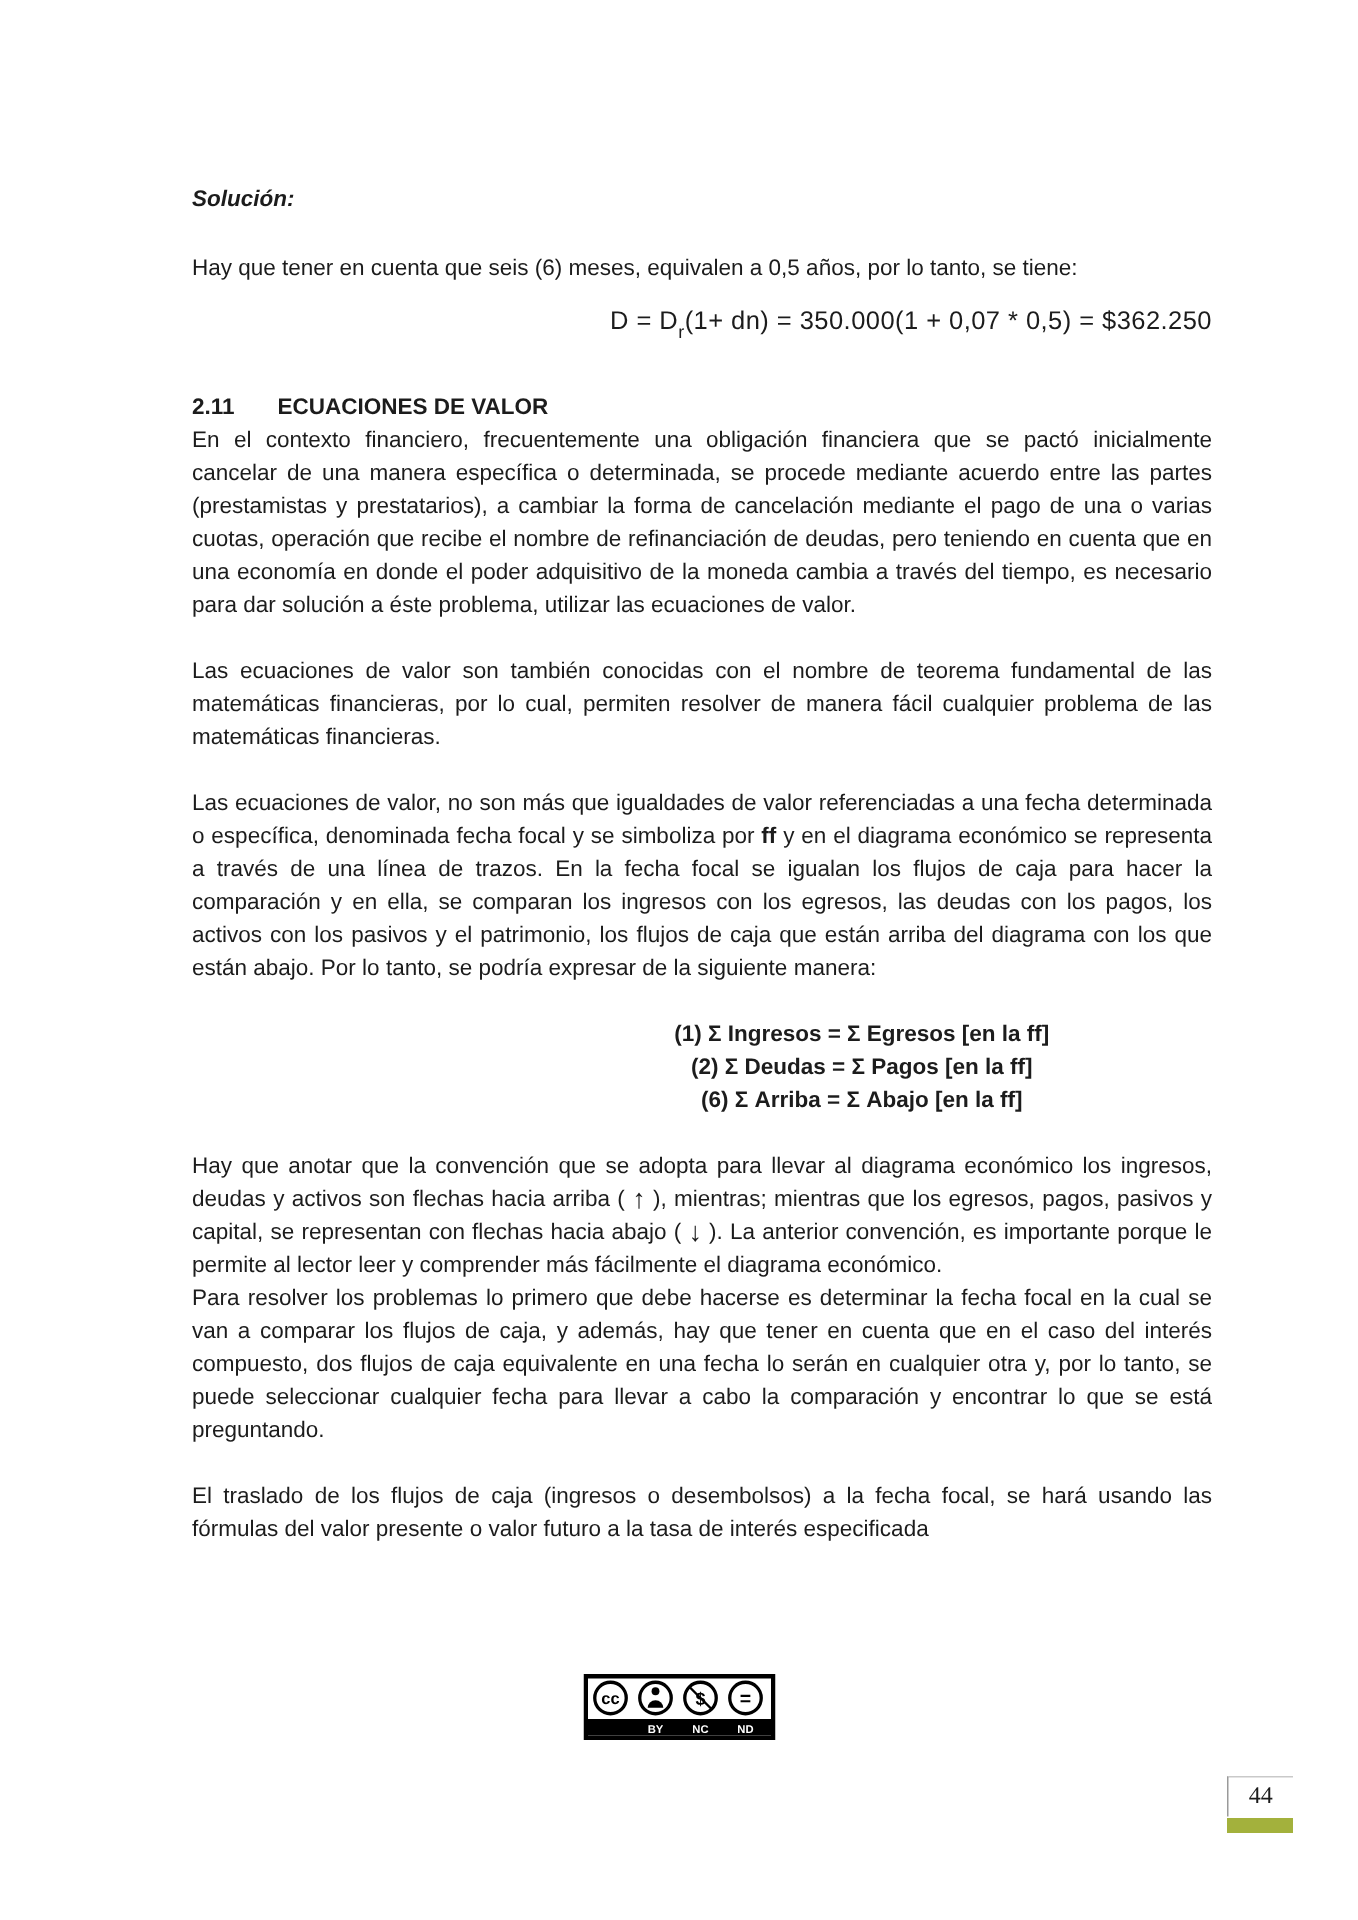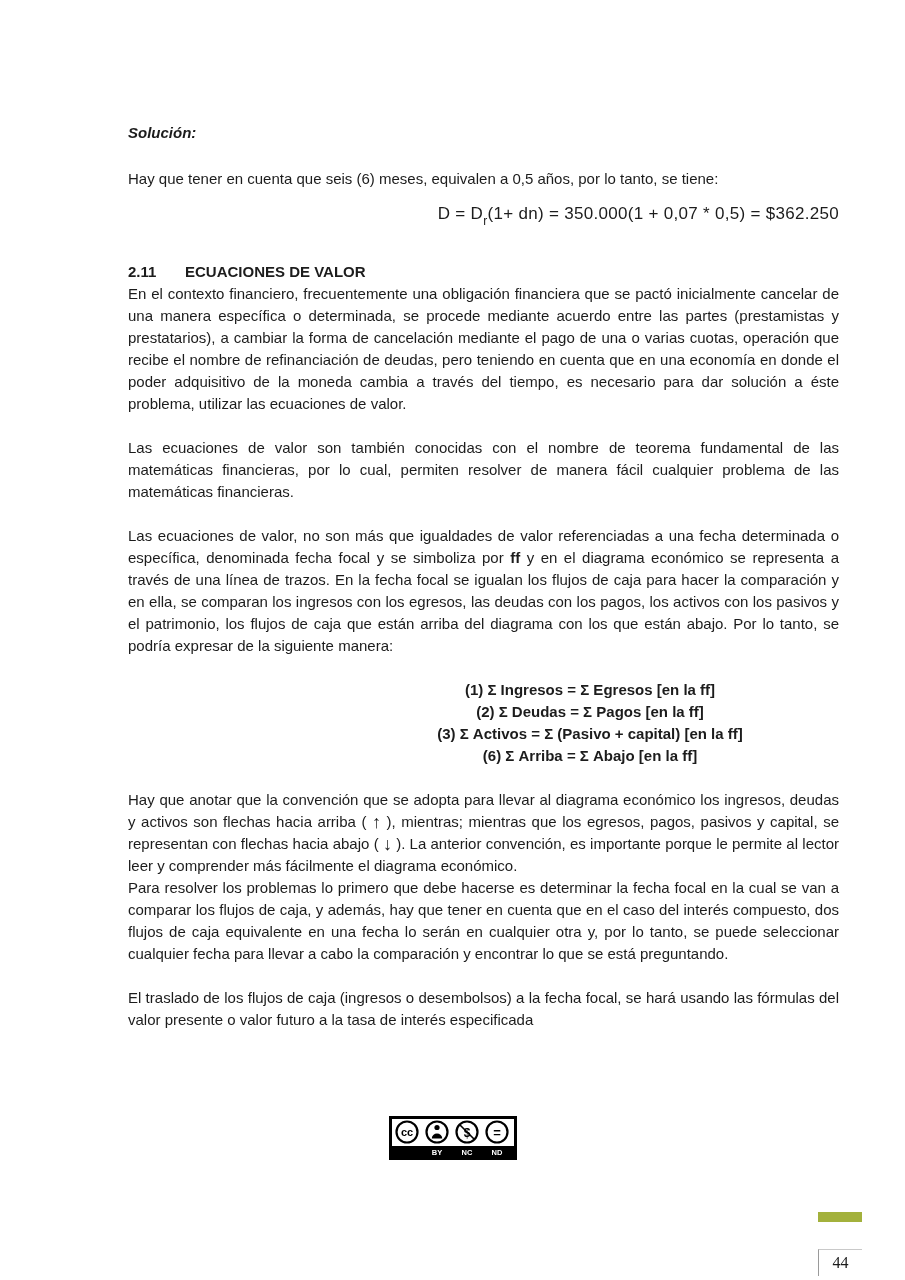--- a/index.html
+++ b/index.html
@@ -7,21 +7,21 @@
   body {
     width: 905px; height: 1280px;
     font-family: "Liberation Sans", sans-serif;
     color: #1c1c1c;
     position: relative;
     overflow: hidden;
   }
   .page {
     position: relative;
     width: 905px; height: 1148px;
-    padding: 122px 66px 0 128px;
+    padding: 122px 97px 0 128px;
   }
   .solution-label {
     font-weight: bold; font-style: italic;
     font-size: 15px; line-height: 22px;
     margin-bottom: 24px;
   }
   p.body-text {
     font-size: 15px; line-height: 22px;
     text-align: justify;
   }
@@ -45,21 +45,21 @@
     font-weight: bold; font-size: 15px; line-height: 22px;
     padding-left: 213px;
     margin-bottom: 22px;
     text-align: center;
   }
   .footer-badge {
     position: absolute; left: 50%; top: 1116px;
     transform: translateX(-50%);
   }
   .pagenum-box {
-    position: absolute; left: 818px; top: 1249px;
+    position: absolute; left: 818px; top: 1184px;
     width: 44px; height: 27px;
     text-align: center;
     font-family: "Liberation Serif", serif;
     font-size: 16px; line-height: 25px;
     border-left: 1px solid #9a9a9a;
     border-top: 1px solid #c9c9c9;
   }
   .accent-bar {
     position: absolute; left: 818px; top: 1212px;
     width: 44px; height: 10px;
@@ -83,21 +83,20 @@
 
   <p class="body-text para">En el contexto financiero, frecuentemente una obligación financiera que se pactó inicialmente cancelar de una manera específica o determinada, se procede mediante acuerdo entre las partes (prestamistas y prestatarios), a cambiar la forma de cancelación mediante el pago de una o varias cuotas, operación que recibe el nombre de refinanciación de deudas, pero teniendo en cuenta que en una economía en donde el poder adquisitivo de la moneda cambia a través del tiempo, es necesario para dar solución a éste problema, utilizar las ecuaciones de valor.</p>
 
   <p class="body-text para">Las ecuaciones de valor son también conocidas con el nombre de teorema fundamental de las matemáticas financieras, por lo cual, permiten resolver de manera fácil cualquier problema de las matemáticas financieras.</p>
 
   <p class="body-text para"><span>Las ecuaciones de valor, no son más que igualdades de valor referenciadas a una fecha determinada o específica, denominada fecha focal y se simboliza por </span><span class="bold">ff</span><span> y en el diagrama económico se representa a través de una línea de trazos. En la fecha focal se igualan los flujos de caja para hacer la comparación y en ella,  se comparan los ingresos con los egresos, las deudas con los pagos, los activos con los pasivos y el patrimonio, los flujos de caja que están arriba del diagrama con los que están abajo. Por lo tanto, se podría expresar de la siguiente manera:</span></p>
 
   <div class="equations">
     <div>(1) Σ Ingresos =  Σ Egresos  [en la ff]</div>
     <div>(2) Σ Deudas =  Σ Pagos  [en la ff]</div>
-    <div>(3) Σ Activos =  Σ (Pasivo + capital)  [en la ff]</div>
     <div>(6) Σ Arriba =  Σ Abajo [en la ff]</div>
   </div>
 
   <p class="body-text para tight"><span>Hay que anotar que la convención que se adopta para llevar al diagrama económico los ingresos, deudas y activos son flechas hacia arriba ( </span><span class="arrow">↑</span><span> ), mientras; mientras que los egresos, pagos, pasivos y capital, se representan con flechas hacia abajo ( </span><span class="arrow">↓</span><span> ). La anterior convención, es importante porque le permite al lector leer y comprender más fácilmente el diagrama económico.</span></p>
 
   <p class="body-text para">Para resolver los problemas lo primero que debe hacerse es determinar la fecha focal en la cual se van a comparar los flujos de caja, y además, hay que tener en cuenta que en el caso del interés compuesto, dos flujos de caja equivalente en una fecha lo serán en cualquier otra y, por lo tanto, se puede seleccionar cualquier fecha para llevar a cabo la comparación y encontrar lo que se está preguntando.</p>
 
   <p class="body-text para">El traslado de los flujos de caja (ingresos o desembolsos) a la fecha focal, se hará usando las fórmulas del valor presente o valor futuro a la tasa de interés especificada</p>
 
   <div class="footer-badge">

